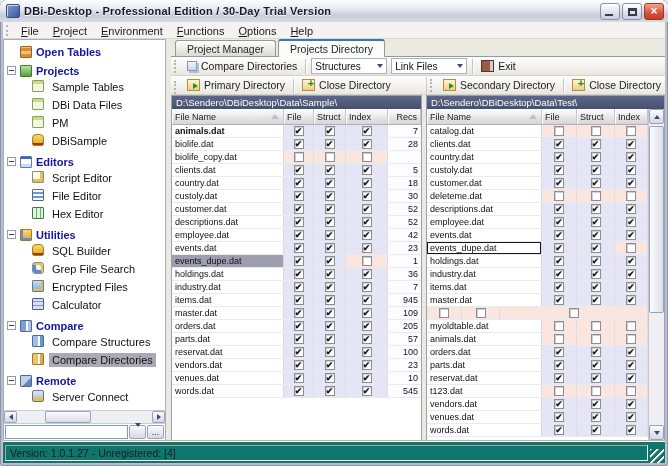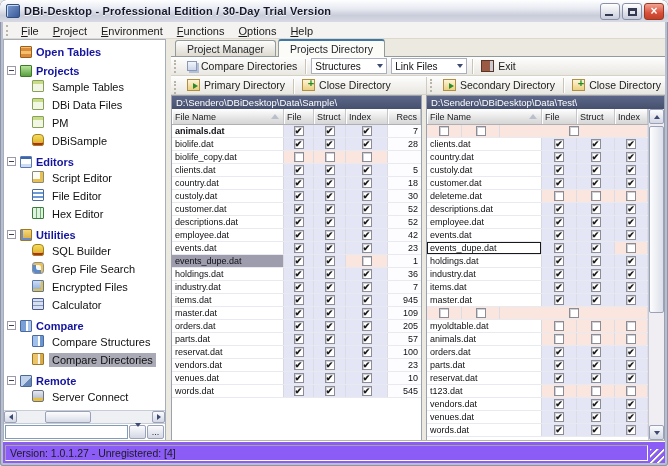--- a/index.html
+++ b/index.html
@@ -149,21 +149,21 @@
   
   .vscroll { width:16px; flex:none; background:#f0eef2; border-left:1px solid #c4c8d2;
              display:flex; flex-direction:column; }
   .vbtn { height:15px; width:100%; background:linear-gradient(#fcfcfe,#d4d8e4); border:1px solid #9aa2ba;
           border-radius:2px; display:flex; align-items:center; justify-content:center; flex:none; }
   .vtrack { flex:1; position:relative; }
   .vthumb { position:absolute; left:0; right:0; top:2px; height:62%; background:linear-gradient(90deg,#fdfdfe,#dcdfe9);
             border:1px solid #9aa2ba; border-radius:2px; }
 
   
-  .statusbar { position:absolute; left:3px; right:3px; bottom:3px; height:22px; background:#8b5cf6;
+  .statusbar { position:absolute; left:3px; right:3px; bottom:3px; height:22px; background:#0f766e;
                border-top:1px solid #ffffff; box-shadow:0 -1px 0 #b8b4a8; display:flex; align-items:center; }
   .status-panel { flex:1; height:16px; margin:0 2px; border:1px solid; border-color:#a8a498 #ffffff #ffffff #a8a498;
                   display:flex; align-items:center; padding-left:4px; font-size:10.5px; color:#1c1c1c; }
   .grip { width:14px; height:14px; margin-right:1px; align-self:flex-end;
           background:repeating-linear-gradient(-45deg,transparent 0 3px,#b4b0a4 3px 4px,#ffffff 4px 5px); }
 </style>
 </head>
 <body>
 
 <div class="frame">
@@ -676,20 +676,21 @@
                   </div>
                   <div class="hcell" style="width: 38px;">
                     <span class="hlbl">Struct</span>
                   </div>
                   <div class="hcell" style="flex: 1 1 0%;">
                     <span class="hlbl">Index</span>
                   </div>
                 </div>
                 <div class="tbody">
                   <div class="trow">
+                    <div class="cell namecell" style="width: 115px;">catalog.dat</div>
                     <div class="cell cbcell miss" style="width: 35px;">
                       <span class="cb"></span>
                     </div>
                     <div class="cell cbcell miss" style="width: 38px;">
                       <span class="cb"></span>
                     </div>
                     <div class="cell cbcell miss" style="flex: 1 1 0%;">
                       <span class="cb"></span>
                     </div>
                   </div>

